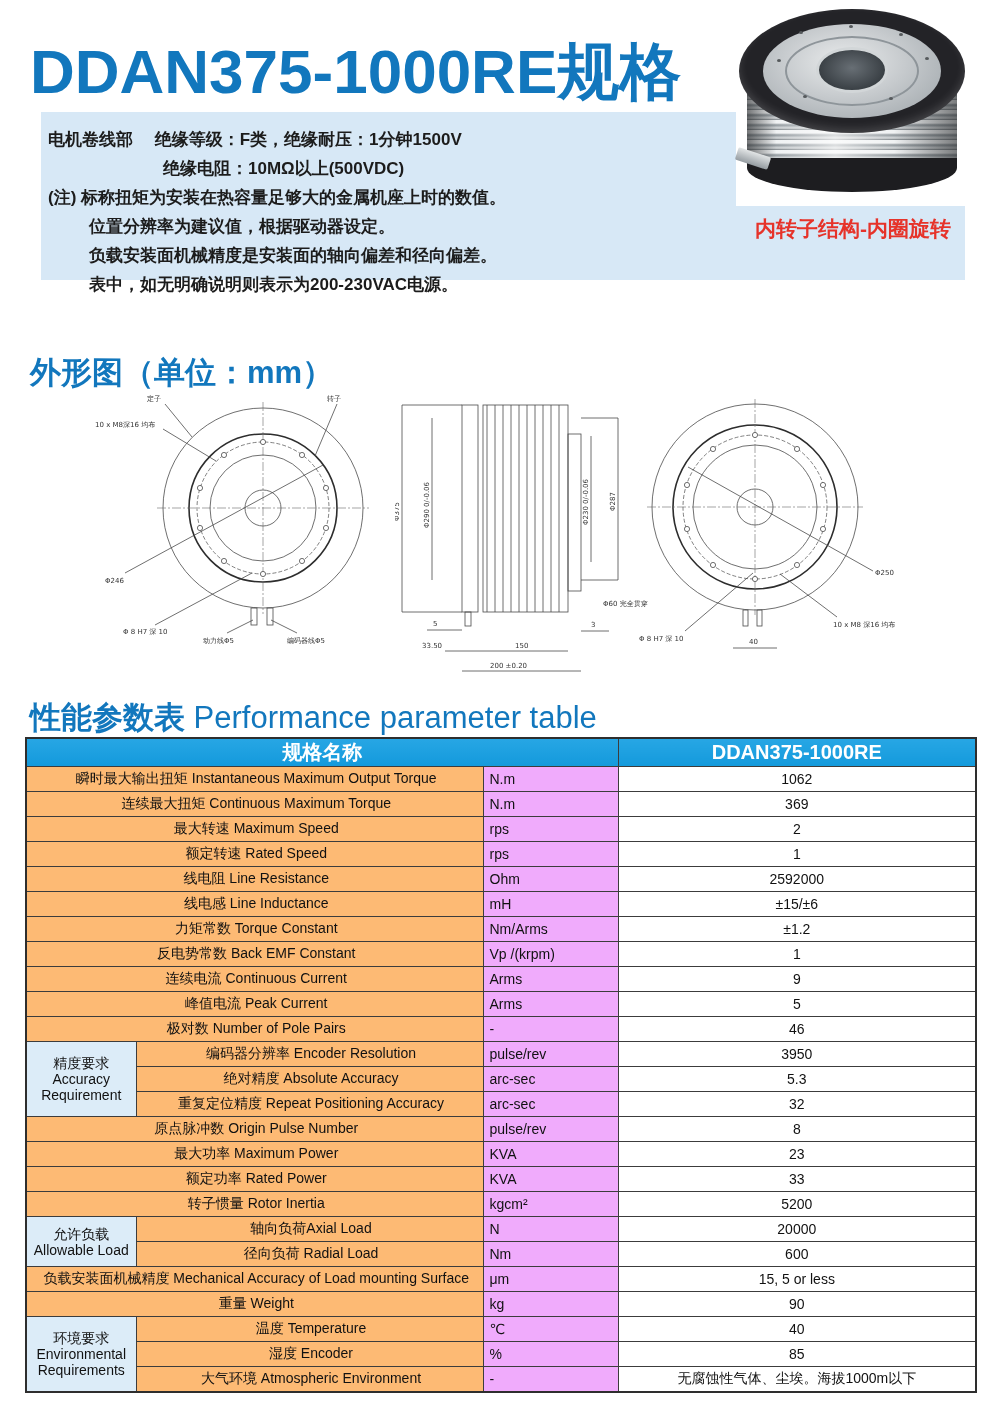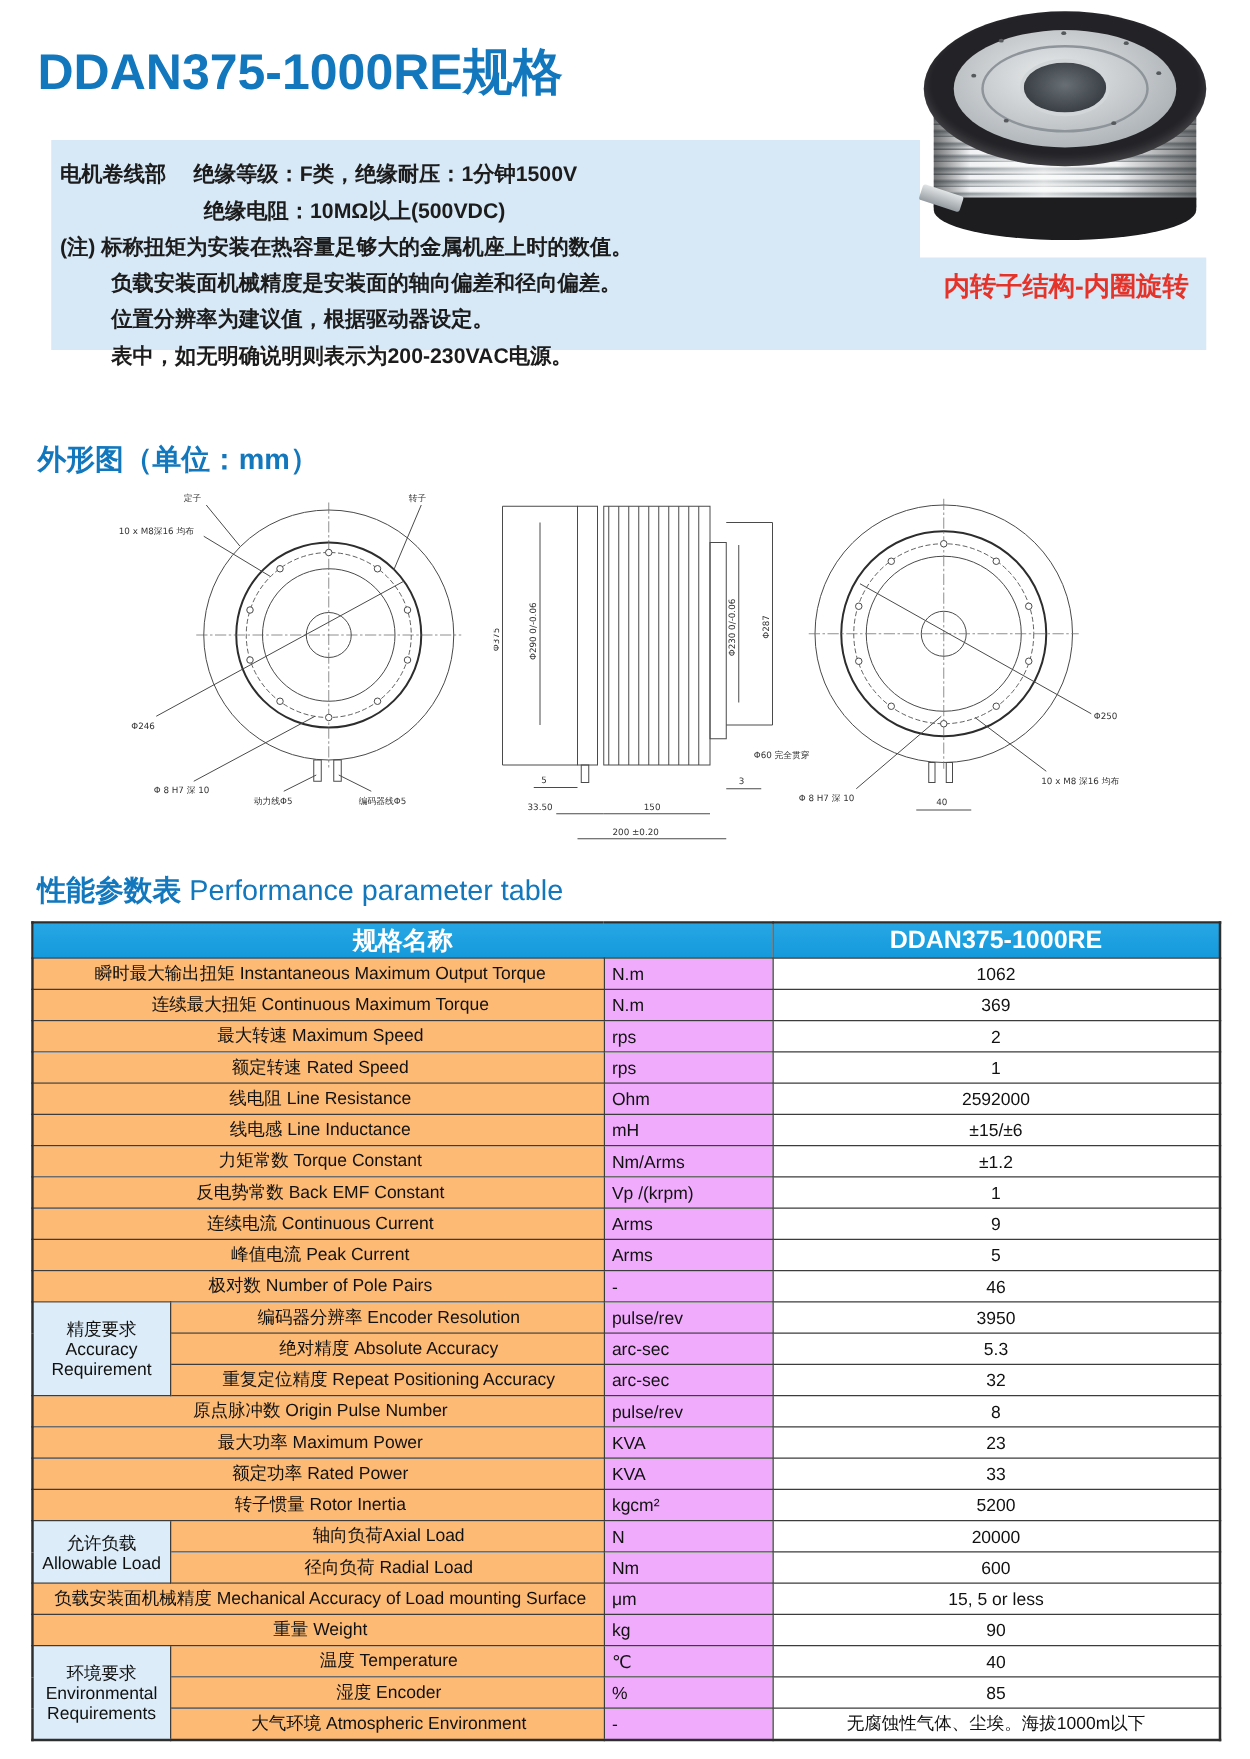--- a/index.html
+++ b/index.html
@@ -1,19 +1,19 @@
 <!DOCTYPE html>
 <html><head>
 <meta charset="utf-8">
 <style>
   * { box-sizing: border-box; margin: 0; padding: 0; }
   body { font-family: "Liberation Sans", "DejaVu Sans", sans-serif; background:#fff; }
   .page { position: relative; width: 1000px; height: 1407px; background: #fff; overflow: hidden; }
 
-  .main-title { position:absolute; left:30px; top:30px; font-size:40px; font-weight:800;
+  .main-title { position:absolute; left:30px; top:30px; font-size:62px; font-weight:800;
     color:#1277bd; letter-spacing:0; white-space:nowrap; }
 
   .info-box { position:absolute; left:41px; top:112px; width:924px; height:168px;
     background:#d7e8f6; }
   .info-text { position:absolute; left:7px; top:13px; font-size:17px; font-weight:bold;
     color:#1c1c1c; line-height:29px; white-space:nowrap; }
   .ind1 { padding-left:41px; }
   .ind2 { padding-left:115px; }
 
   
@@ -33,21 +33,21 @@
     border:2px solid #8e959a; }
   .m-bore { position:absolute; left:77px; top:38px; width:72px; height:46px; border-radius:50%;
     background: radial-gradient(ellipse at 50% 45%, #686f75 0%, #3a4045 70%);
     border:3px solid #d2d6d8; }
   .m-dot { position:absolute; width:4px; height:3px; border-radius:50%; background:#55595c; }
   .m-tab { position:absolute; left:0px; top:146px; width:34px; height:13px;
     background: linear-gradient(#e2e5e6,#959ca1); transform: rotate(18deg); border-radius:2px; }
   .photo-caption { position:absolute; left:733px; top:215px; width:240px; text-align:center;
     font-size:21px; font-weight:bold; color:#e6332a; white-space:nowrap; }
 
-  .section-title { position:absolute; font-size:23px; font-weight:bold; color:#1277bd; white-space:nowrap; }
+  .section-title { position:absolute; font-size:31px; font-weight:bold; color:#1277bd; white-space:nowrap; }
   .sec-outline { left:30px; top:352px; }
   .sec-perf { left:30px; top:697px; }
   .sec-perf .en { font-weight:normal; }
 
   .drawing { position:absolute; }
   .drawing text { font-family:"DejaVu Sans", sans-serif; font-size:7px; fill:#333; }
   .drawing .rot { font-size:7px; }
   .dline { stroke:#4a4a4a; stroke-width:0.8; fill:none; }
   .dthick { stroke:#2d2d2d; stroke-width:1.6; fill:none; }
   .ddash { stroke:#4a4a4a; stroke-width:0.7; fill:none; stroke-dasharray:4 2; }
@@ -72,22 +72,22 @@
 
 <div class="page">
 
   <div class="main-title">DDAN375-1000RE规格</div>
 
   <div class="info-box">
     <div class="info-text">
       <div>电机卷线部　 绝缘等级：F类，绝缘耐压：1分钟1500V</div>
       <div class="ind2">绝缘电阻：10MΩ以上(500VDC)</div>
       <div>(注) 标称扭矩为安装在热容量足够大的金属机座上时的数值。</div>
+      <div class="ind1">位置分辨率为建议值，根据驱动器设定。</div>
       <div class="ind1">负载安装面机械精度是安装面的轴向偏差和径向偏差。</div>
-      <div class="ind1">位置分辨率为建议值，根据驱动器设定。</div>
       <div class="ind1">表中，如无明确说明则表示为200-230VAC电源。</div>
     </div>
   </div>
 
   <div class="motor-wrap">
     <div class="m-side"></div>
     <div class="m-bottom"></div>
     <div class="m-tab"></div>
     <div class="m-top">
       <div class="m-face"></div>

